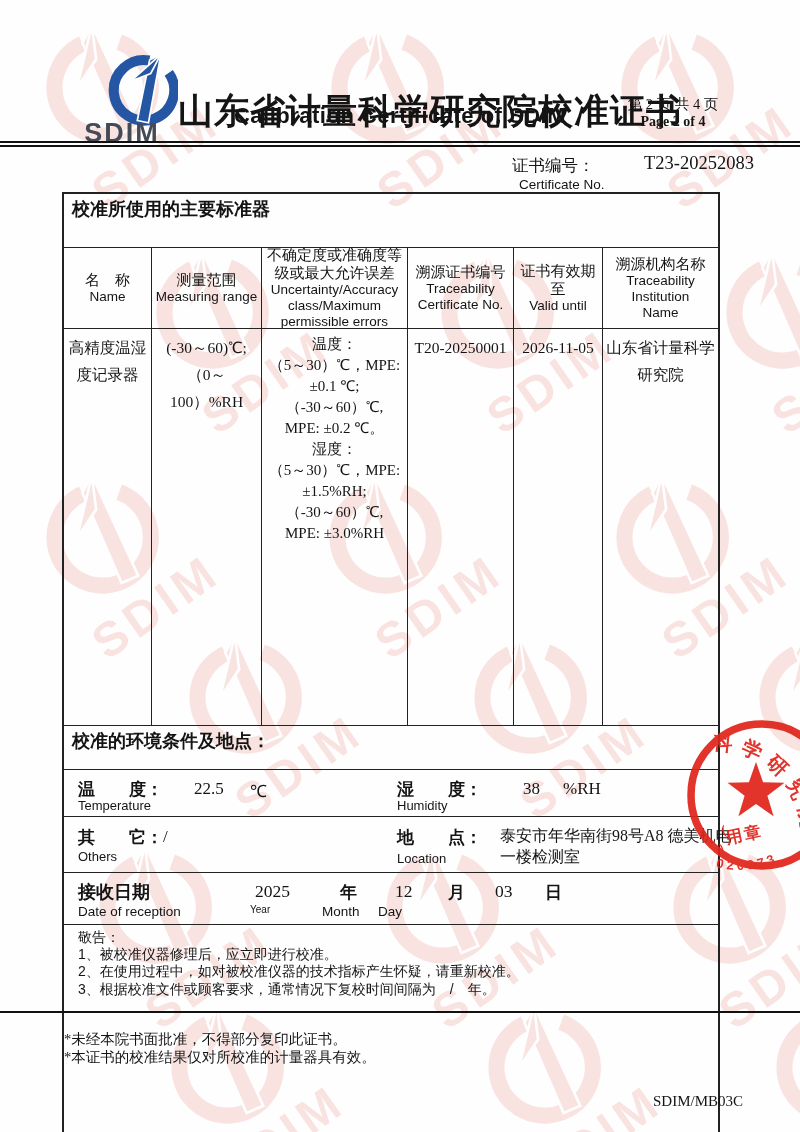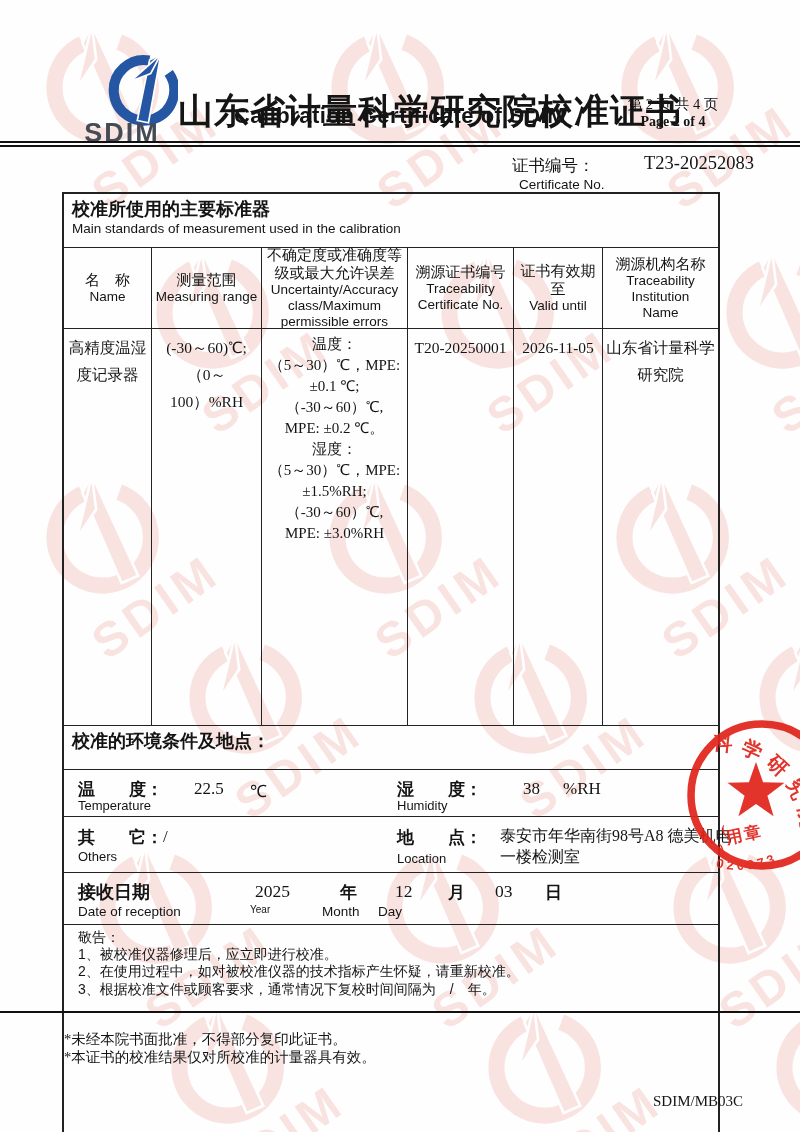--- a/index.html
+++ b/index.html
@@ -197,21 +197,20 @@
   <div class="rule" style="top:145px;height:1.5px;"></div>
 
   <div class="certno-label">证书编号：</div>
   <div class="certno-value">T23-20252083</div>
   <div class="certno-en">Certificate No.</div>
 
   <div class="tbl">
 
     <div class="trow first sec-title" style="height:53px;">
       <div class="zh">校准所使用的主要标准器</div>
-      <div class="en">Main standards of measurement used in the calibration</div>
     </div>
 
     <div class="trow cols">
       <div class="cell c1">
         <div class="hz">名　称</div>
         <div class="he">Name</div>
       </div>
       <div class="cell c2">
         <div class="hz">测量范围</div>
         <div class="he">Measuring range</div>

